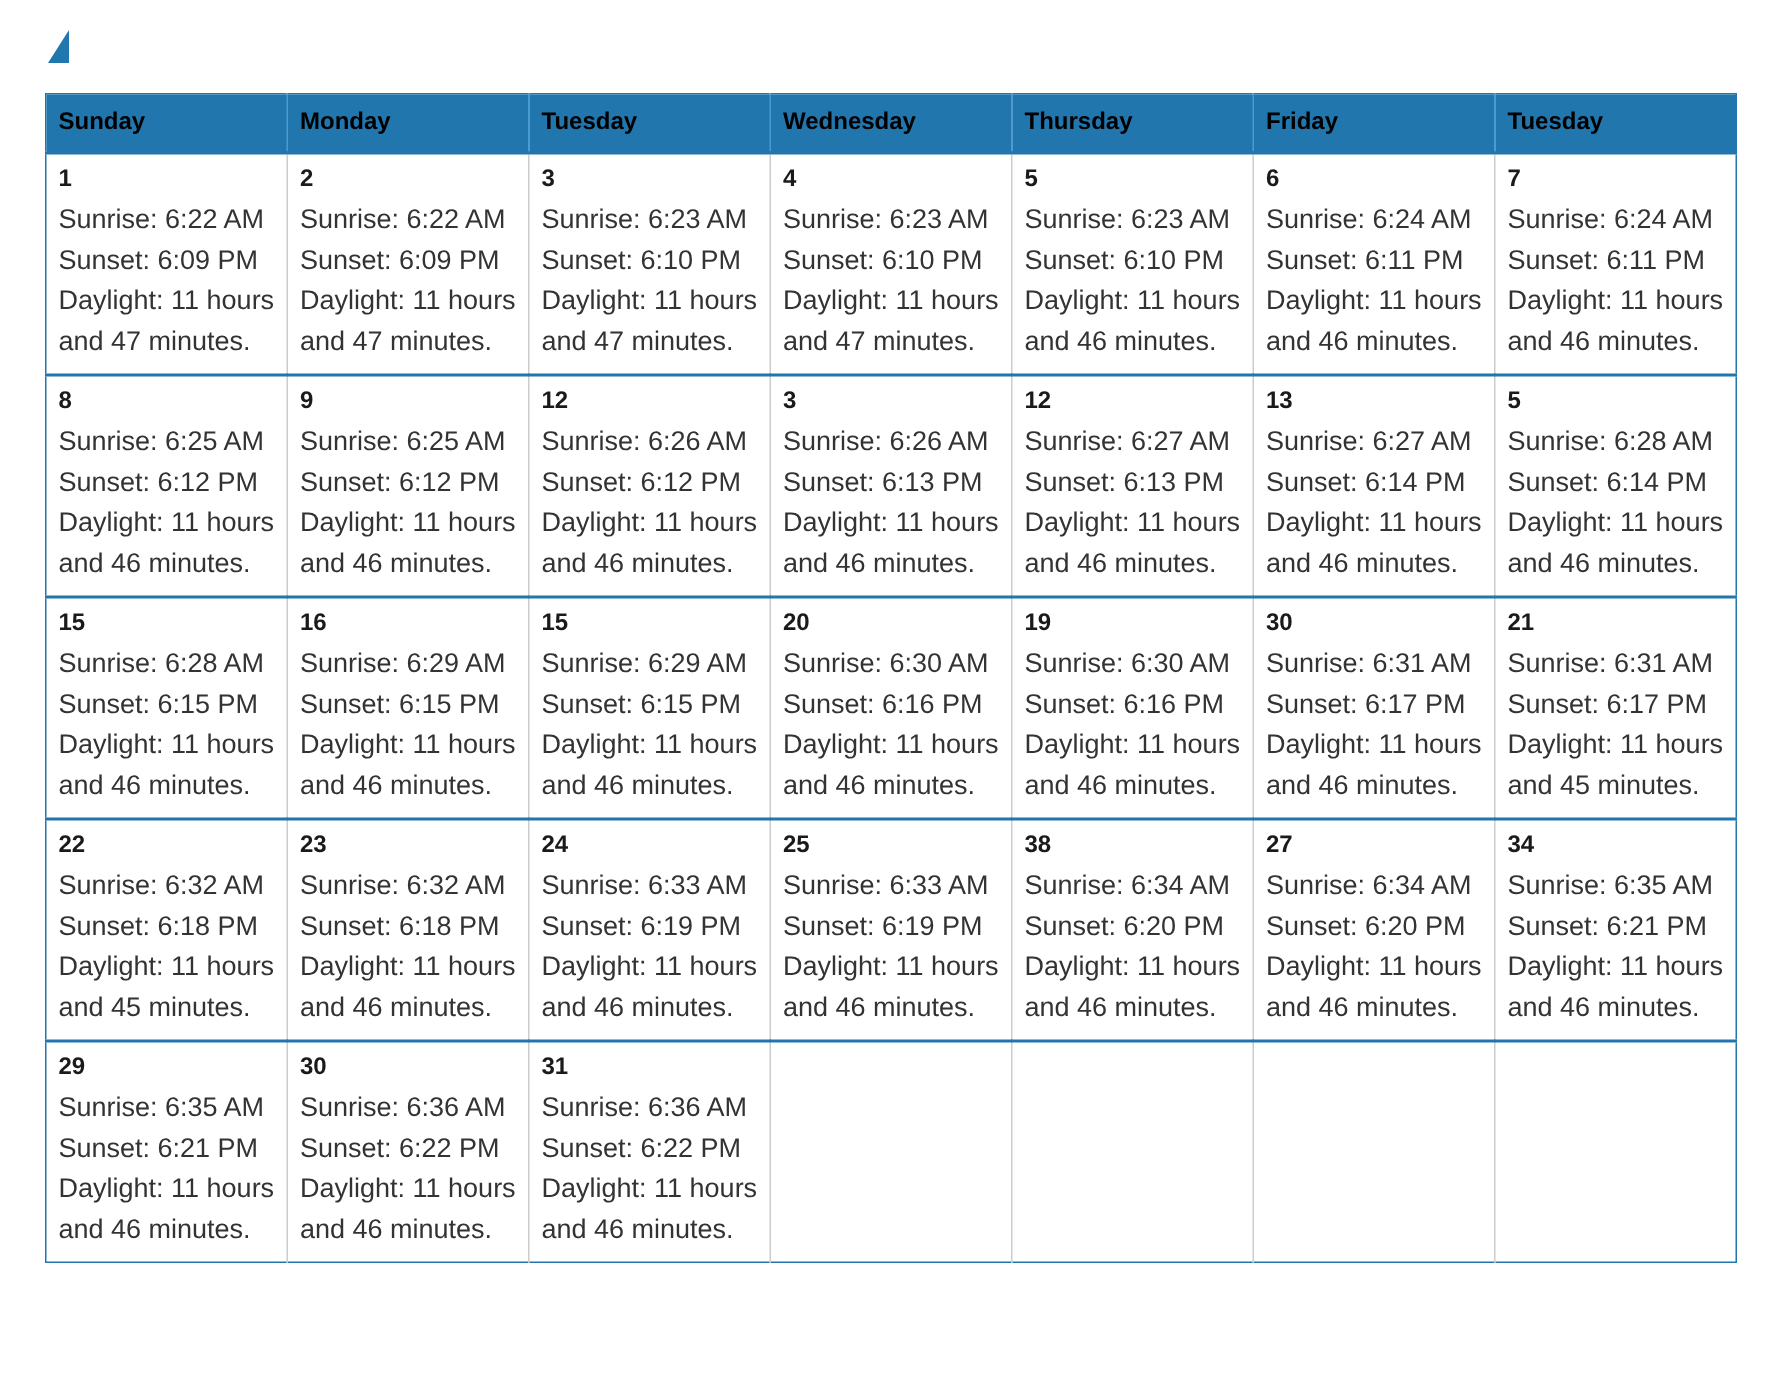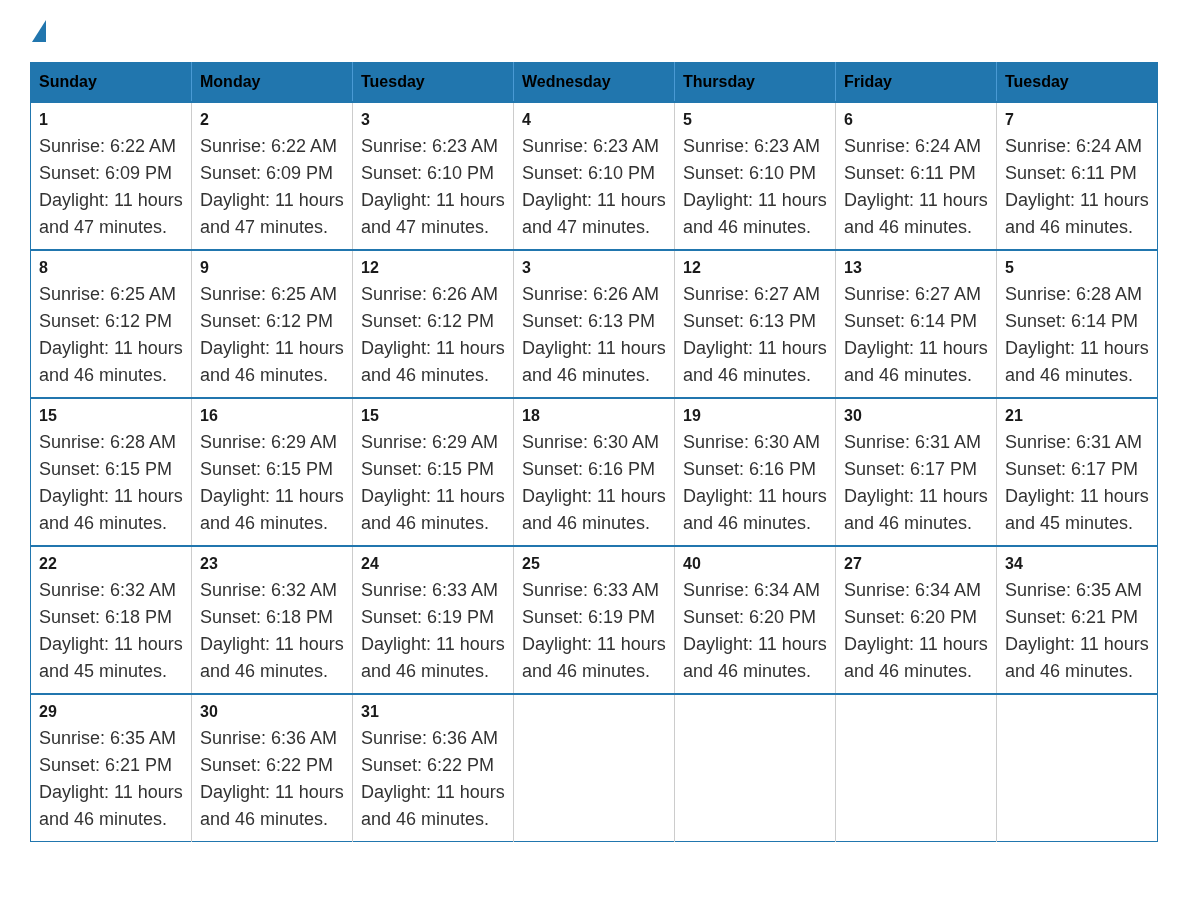--- a/index.html
+++ b/index.html
@@ -206,21 +206,21 @@
       </td>
         <td>
         <span class="day-number">16</span>
         <span class="day-info">Sunrise: 6:29 AM<br>Sunset: 6:15 PM<br>Daylight: 11 hours<br>and 46 minutes.</span>
       </td>
         <td>
         <span class="day-number">15</span>
         <span class="day-info">Sunrise: 6:29 AM<br>Sunset: 6:15 PM<br>Daylight: 11 hours<br>and 46 minutes.</span>
       </td>
         <td>
-        <span class="day-number">18</span>
+        <span class="day-number">20</span>
         <span class="day-info">Sunrise: 6:30 AM<br>Sunset: 6:16 PM<br>Daylight: 11 hours<br>and 46 minutes.</span>
       </td>
         <td>
         <span class="day-number">19</span>
         <span class="day-info">Sunrise: 6:30 AM<br>Sunset: 6:16 PM<br>Daylight: 11 hours<br>and 46 minutes.</span>
       </td>
         <td>
         <span class="day-number">30</span>
         <span class="day-info">Sunrise: 6:31 AM<br>Sunset: 6:17 PM<br>Daylight: 11 hours<br>and 46 minutes.</span>
       </td>
@@ -240,21 +240,21 @@
       </td>
         <td>
         <span class="day-number">24</span>
         <span class="day-info">Sunrise: 6:33 AM<br>Sunset: 6:19 PM<br>Daylight: 11 hours<br>and 46 minutes.</span>
       </td>
         <td>
         <span class="day-number">25</span>
         <span class="day-info">Sunrise: 6:33 AM<br>Sunset: 6:19 PM<br>Daylight: 11 hours<br>and 46 minutes.</span>
       </td>
         <td>
-        <span class="day-number">40</span>
+        <span class="day-number">38</span>
         <span class="day-info">Sunrise: 6:34 AM<br>Sunset: 6:20 PM<br>Daylight: 11 hours<br>and 46 minutes.</span>
       </td>
         <td>
         <span class="day-number">27</span>
         <span class="day-info">Sunrise: 6:34 AM<br>Sunset: 6:20 PM<br>Daylight: 11 hours<br>and 46 minutes.</span>
       </td>
         <td>
         <span class="day-number">34</span>
         <span class="day-info">Sunrise: 6:35 AM<br>Sunset: 6:21 PM<br>Daylight: 11 hours<br>and 46 minutes.</span>
       </td>

